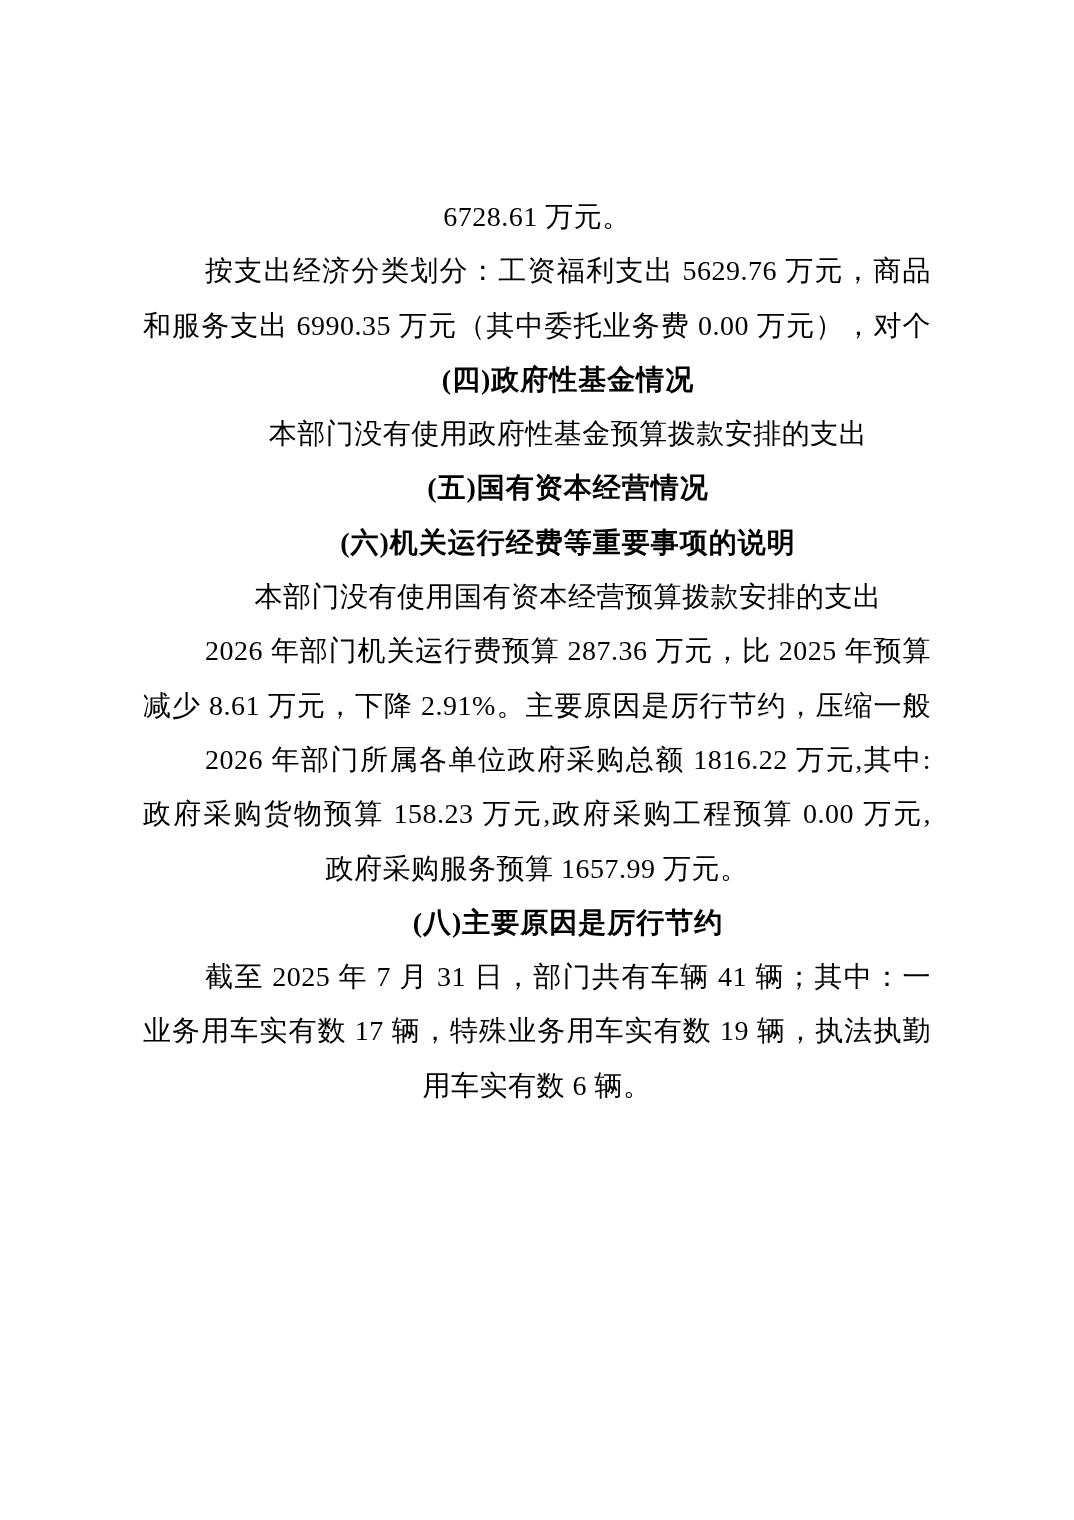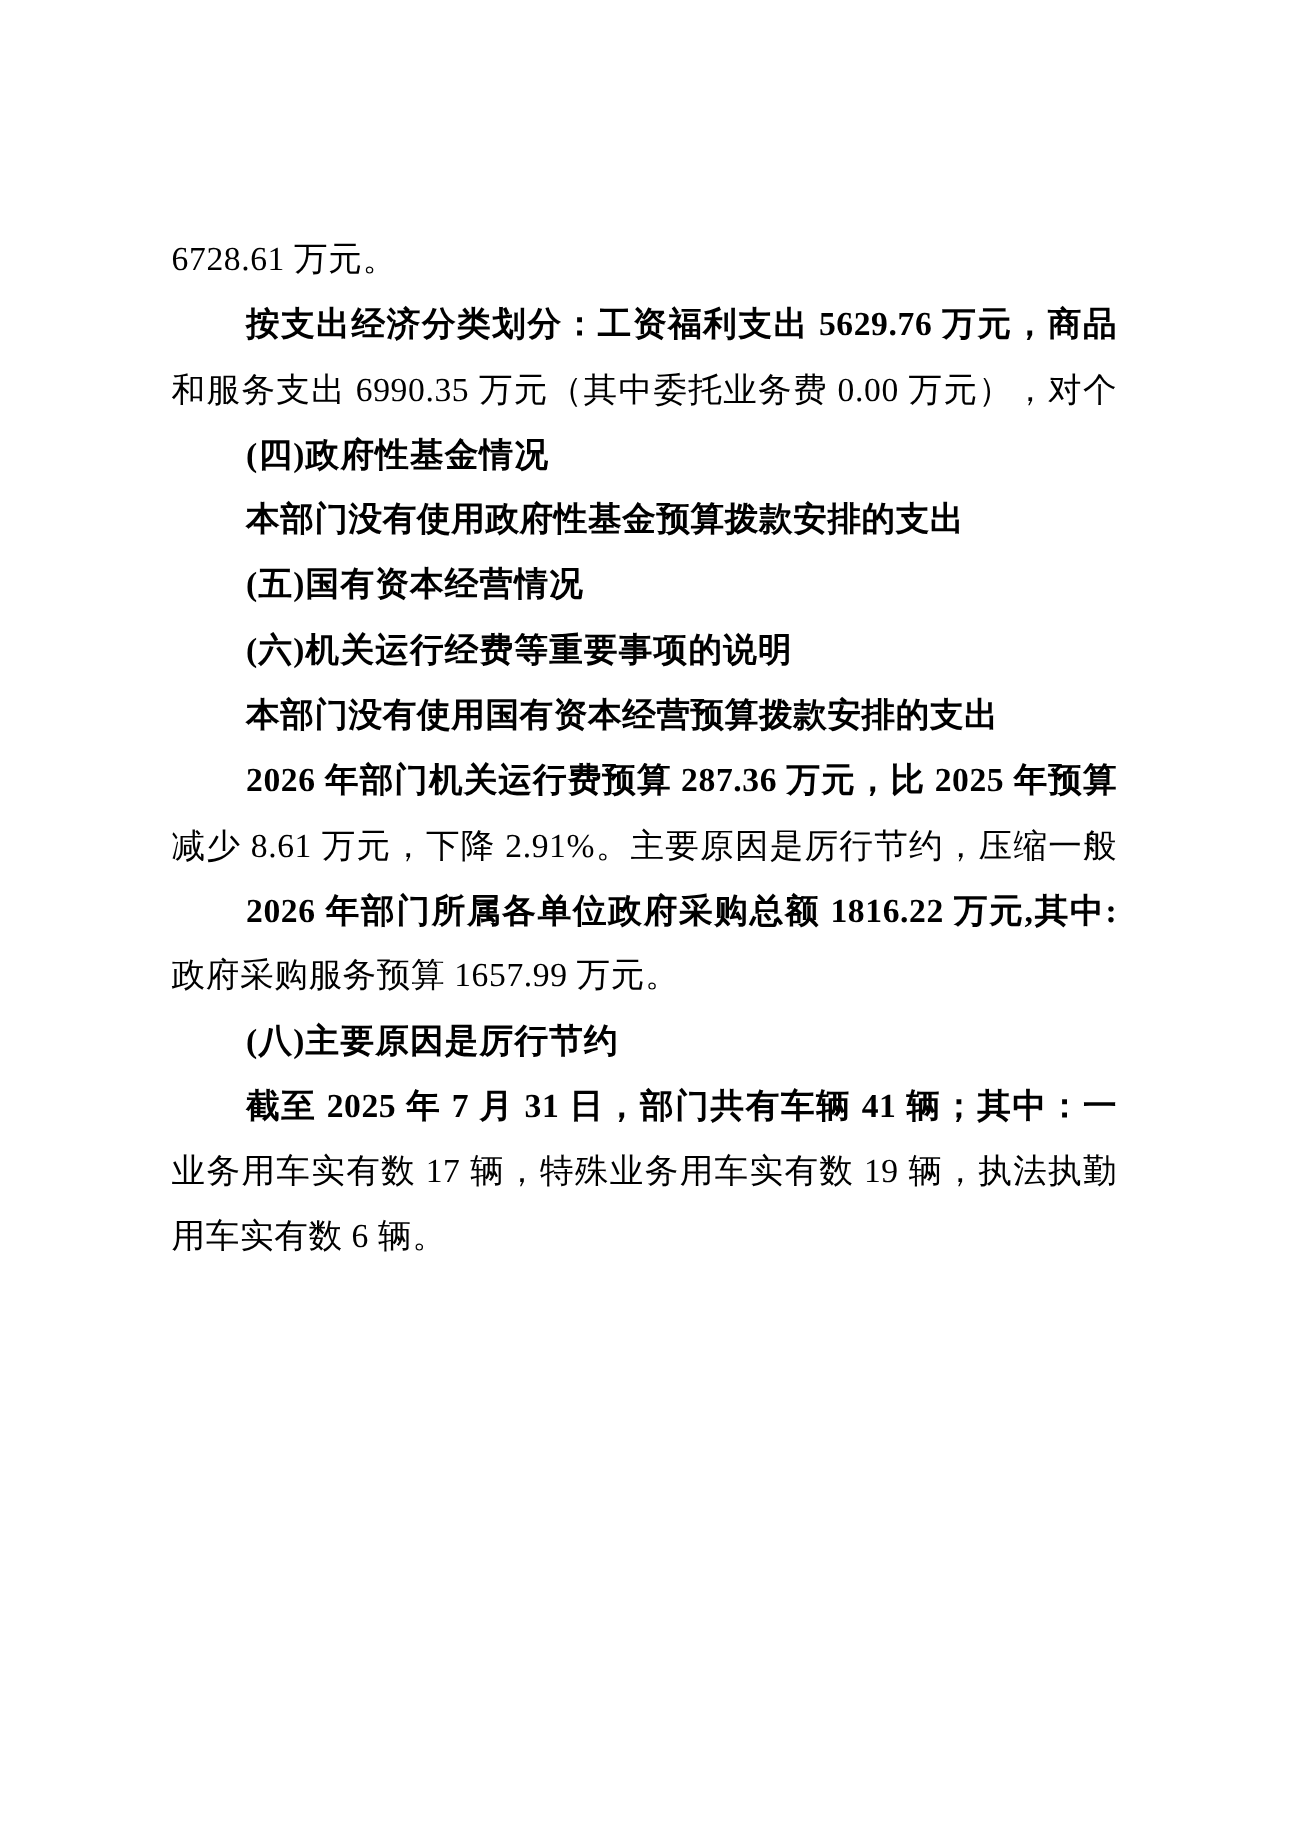--- a/index.html
+++ b/index.html
@@ -22,29 +22,28 @@
     top: 190px;
     width: 788px;
   }
   .line {
     font-size: 28px;
     line-height: 54.3px;
     height: 54.3px;
     white-space: pre-wrap;
     overflow: hidden;
     letter-spacing: 0.5px;
-    text-align: left;
+    text-align: center;
   }
   .line.fill {
     text-align: justify;
     text-align-last: justify;
   }
   .line.indent {
     padding-left: 62px;
-    font-weight: bold;
   }
   .line.heading {
     font-weight: bold;
     letter-spacing: 1px;
   }
 </style>
 </head>
 <body>
 
 <div class="page">
@@ -53,19 +52,20 @@
     <div class="line indent fill">按支出经济分类划分：工资福利支出 5629.76 万元，商品</div>
     <div class="line fill">和服务支出 6990.35 万元（其中委托业务费 0.00 万元），对个</div>
     <div class="line indent heading">(四)政府性基金情况</div>
     <div class="line indent">本部门没有使用政府性基金预算拨款安排的支出</div>
     <div class="line indent heading">(五)国有资本经营情况</div>
     <div class="line indent heading">(六)机关运行经费等重要事项的说明</div>
     <div class="line indent">本部门没有使用国有资本经营预算拨款安排的支出</div>
     <div class="line indent fill">2026 年部门机关运行费预算 287.36 万元，比 2025 年预算</div>
     <div class="line fill">减少 8.61 万元，下降 2.91%。主要原因是厉行节约，压缩一般</div>
     <div class="line indent fill">2026 年部门所属各单位政府采购总额 1816.22 万元,其中:</div>
+    <div class="line fill">政府采购货物预算 158.23 万元,政府采购工程预算 0.00 万元,</div>
     <div class="line">政府采购服务预算 1657.99 万元。</div>
     <div class="line indent heading">(八)主要原因是厉行节约</div>
     <div class="line indent fill">截至 2025 年 7 月 31 日，部门共有车辆 41 辆；其中：一般</div>
     <div class="line fill">业务用车实有数 17 辆，特殊业务用车实有数 19 辆，执法执勤</div>
     <div class="line">用车实有数 6 辆。</div>
   </div>
 </div>
 
 </body></html>

